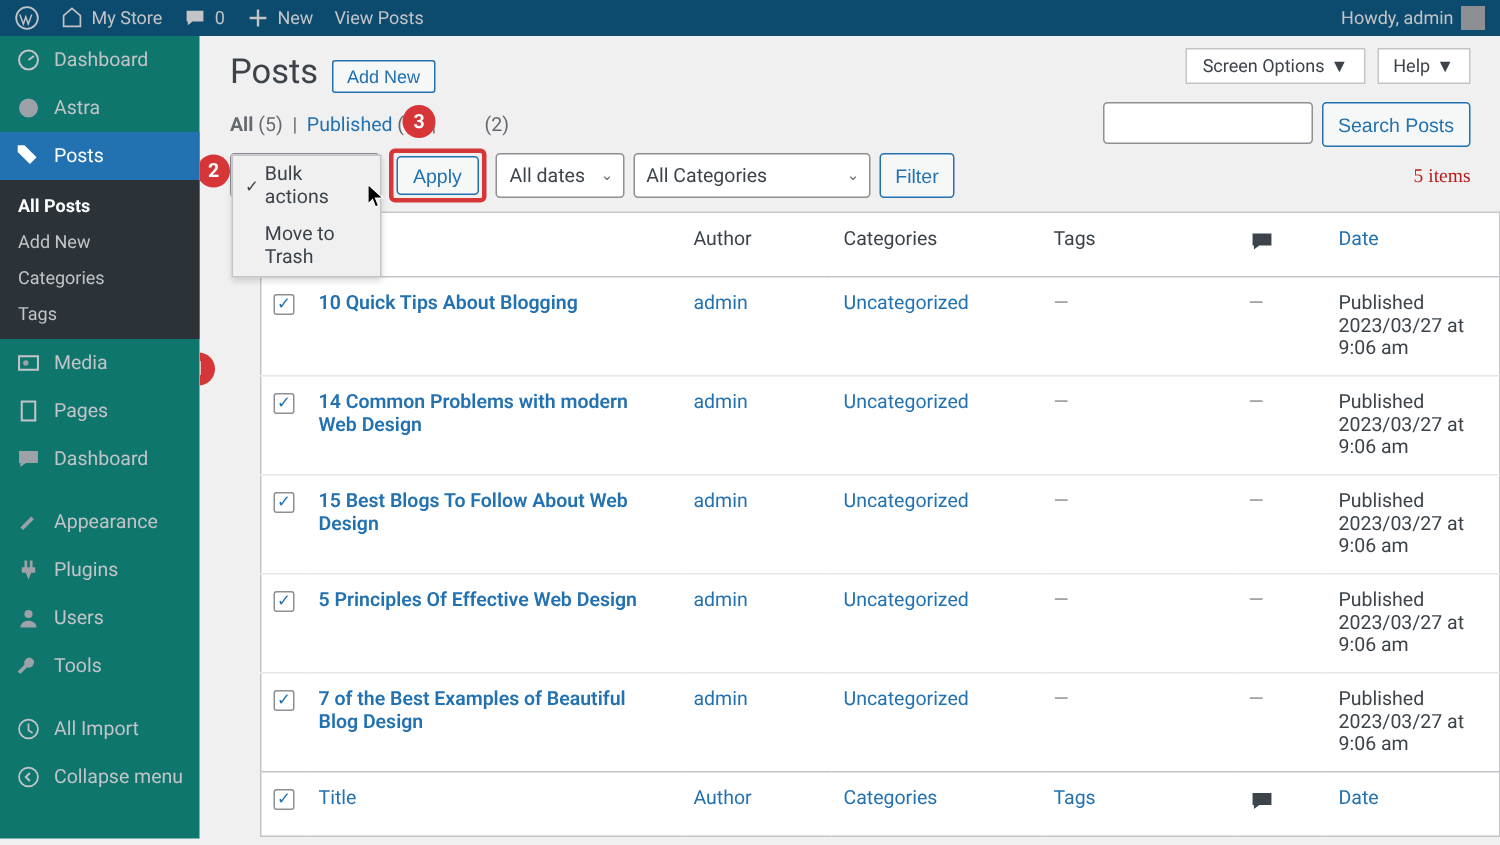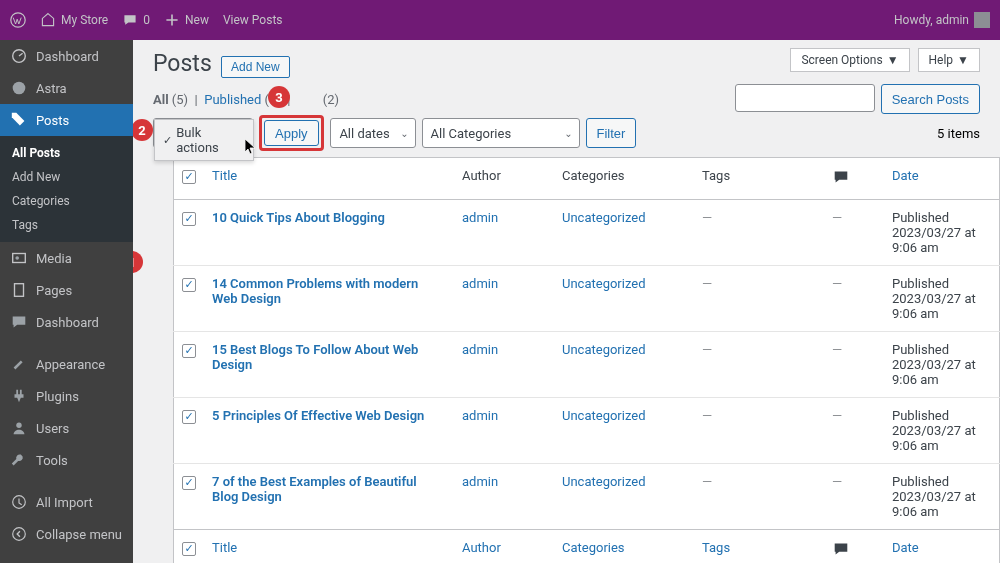--- a/index.html
+++ b/index.html
@@ -1,28 +1,28 @@
 <!DOCTYPE html>
 <html><head>
 <meta charset="utf-8">
 <style>
 * { box-sizing: border-box; margin: 0; padding: 0; }
 body { font-family: -apple-system, BlinkMacSystemFont, "Segoe UI", Roboto, sans-serif; font-size: 13px; color: #3c434a; background: #f0f0f1; width: 1000px; height: 563px; overflow: hidden; }
 a { color: #2271b1; text-decoration: none; }
 
 
-.adminbar { background: #701a75; color: #c3c4c7; height: 40px; display: flex; align-items: center; padding: 0 10px; justify-content: space-between; }
+.adminbar { background: #0c4a6e; color: #c3c4c7; height: 24px; display: flex; align-items: center; padding: 0 10px; justify-content: space-between; }
 .adminbar .left, .adminbar .right { display: flex; align-items: center; gap: 14px; }
 .adminbar .item { display: flex; align-items: center; gap: 5px; font-size: 12px; cursor: pointer; }
 .adminbar svg { width: 16px; height: 16px; fill: #c3c4c7; }
 .avatar-sq { width: 16px; height: 16px; background: #8c8f94; }
 
 
 .shell { display: flex; height: calc(563px - 28px); }
-.sidebar { width: 133px; background: #404040; color: #c3c4c7; display: flex; flex-direction: column; }
+.sidebar { width: 133px; background: #0f766e; color: #c3c4c7; display: flex; flex-direction: column; }
 .side-item { display: flex; align-items: center; gap: 8px; padding: 7px 10px; font-size: 13px; cursor: pointer; }
 .side-item.active { background: #2271b1; color: #fff; }
 .side-item svg { width: 18px; height: 18px; fill: #9ca2a7; flex-shrink: 0; }
 .side-item.active svg { fill: #fff; }
 .submenu { background: #2c3338; padding: 5px 0; }
 .submenu .sub { padding: 5px 12px; font-size: 12px; color: #c3c4c7; cursor: pointer; }
 .submenu .sub.cur { color: #fff; font-weight: 700; }
 
 
 .main { flex: 1; padding: 10px 20px 20px 20px; overflow: auto; position: relative; }
@@ -36,21 +36,21 @@
 .subsubsub .count { color: #646970; }
 
 .tablenav { display: flex; align-items: center; justify-content: space-between; margin: 6px 0; }
 .tablenav .actions { display: flex; gap: 6px; align-items: center; position: relative; }
 .select-box { height: 30px; border: 1px solid #8c8f94; background: #fff; padding: 0 24px 0 8px; font-size: 13px; border-radius: 3px; position: relative; display: flex; align-items: center; cursor: pointer; }
 .select-box.bulk { width: 100px; background: #f0f0f1; }
 .select-box.dates { width: 86px; justify-content: center; }
 .select-box.cats { width: 158px; }
 .chev { position: absolute; right: 6px; font-size: 10px; color: #646970; }
 .btn { height: 30px; border: 1px solid #2271b1; background: #f6f7f7; color: #2271b1; padding: 0 10px; font-size: 13px; border-radius: 3px; cursor: pointer; display: flex; align-items: center; }
-.items-count { color: #000000; font-size: 13px; }
+.items-count { color: #b91c1c; font-size: 13px; font-family: Liberation Serif, serif; }
 
 .searchrow { display: flex; justify-content: flex-end; gap: 6px; margin: 6px 0 10px 0; }
 .search-input { width: 140px; height: 28px; border: 1px solid #8c8f94; border-radius: 3px; padding: 0 6px; }
 
 
 .dropdown { position: absolute; top: 0; left: 0; background: #f0f0f1; border: 1px solid #c3c4c7; box-shadow: 0 2px 4px rgba(0,0,0,0.15); width: 100px; z-index: 20; }
 .dropdown .opt { padding: 5px 8px; font-size: 13px; cursor: pointer; display: flex; align-items: center; gap: 4px; }
 .dropdown .opt.hover { background: #2271b1; color: #fff; }
 
 
@@ -236,20 +236,24 @@
     <div class="marker" style="top:46px; left:135px;">3</div>
 
     <div class="tablenav">
       <div class="actions">
 
         <div class="select-box bulk" style="position:relative;">
           <div class="dropdown">
             <div class="opt">
                 <span style="font-size:11px;">✓</span>
                 <span>Bulk actions</span>
+              </div>
+            <div class="opt">
+                <span style="width:11px;"></span>
+                <span>Move to Trash</span>
               </div>
           </div>
         </div>
 
         <div class="marker" style="top:4px; left:-22px;">2</div>
 
         <span class="hl-apply">
             <button class="btn" style="height:26px;">Apply</button>
           </span>
         <div class="select-box dates">

